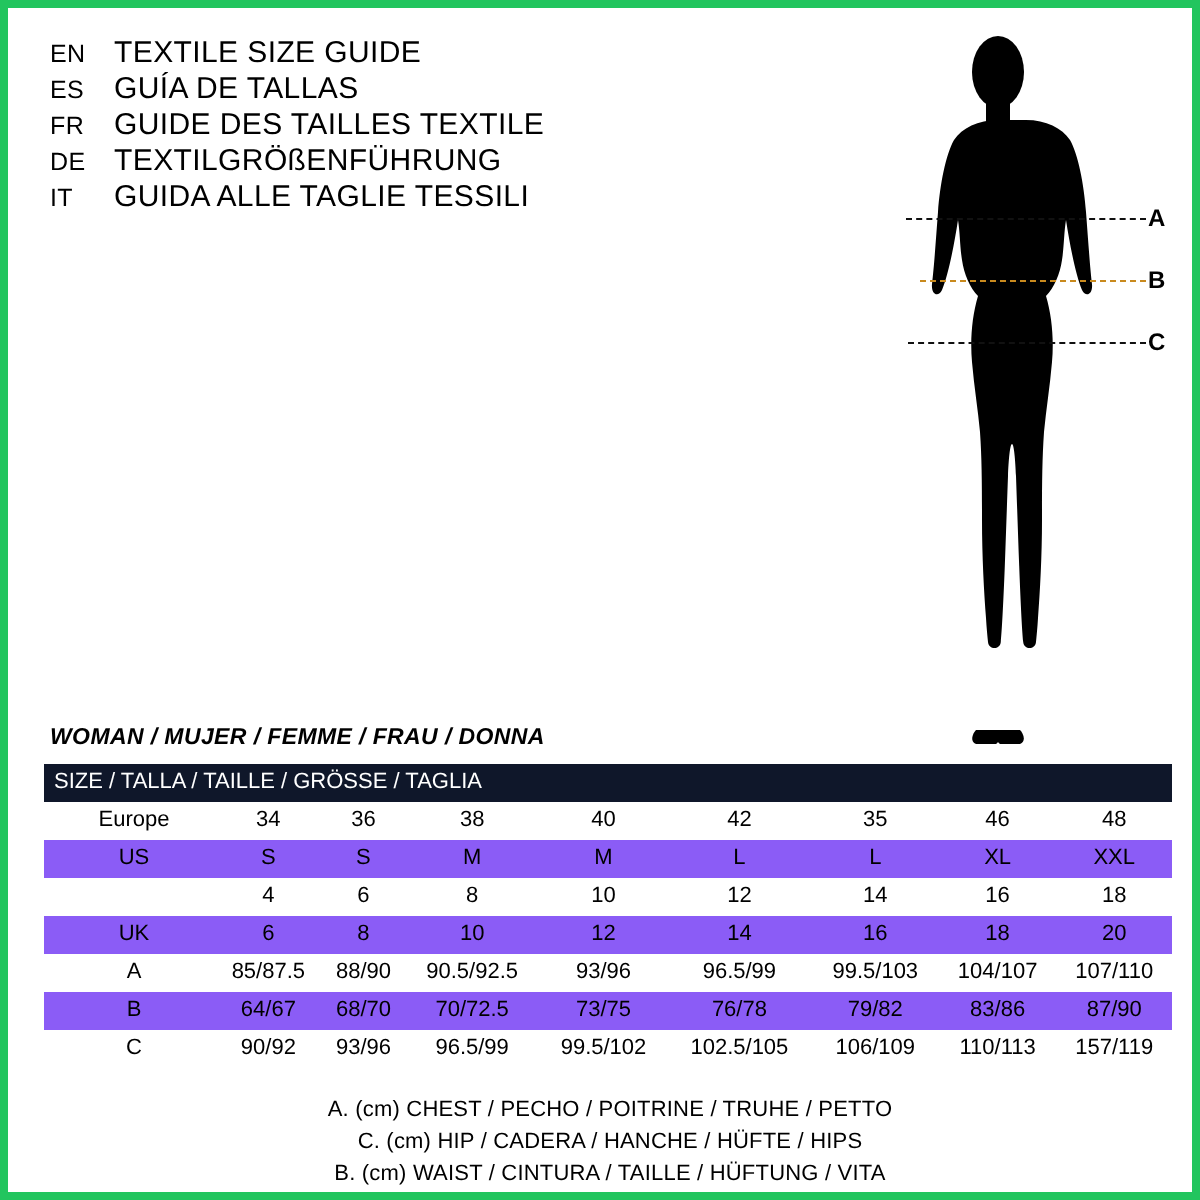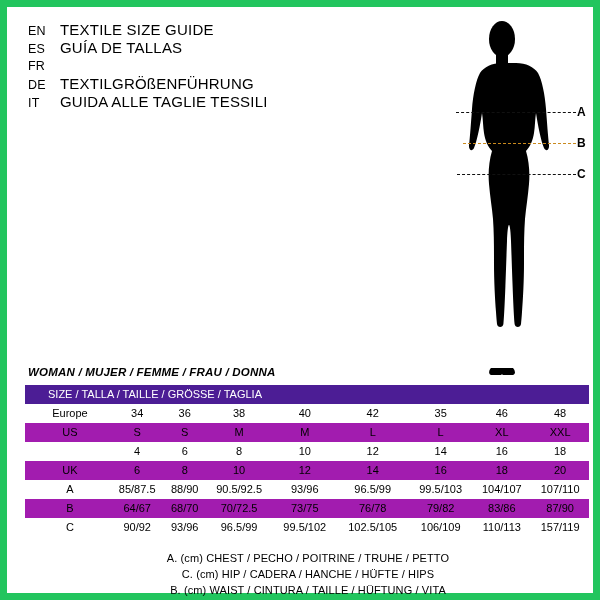--- a/index.html
+++ b/index.html
@@ -11,21 +11,21 @@
     height: 600px;
     background: #ffffff;
     font-family: "Liberation Sans", sans-serif;
     color: #000000;
     overflow: hidden;
   }
   #page {
     position: relative;
     width: 600px;
     height: 600px;
-    border: 7px solid #22c55e;
+    border: 4px solid #22c55e;
     box-sizing: border-box;
     background: #ffffff;
   }
 
   
   .lang-block {
     position: absolute;
     left: 21px;
     top: 14px;
     width: 400px;
@@ -102,29 +102,29 @@
     line-height: 19px;
     text-align: center;
     white-space: nowrap;
   }
   .size-table td.rowhead {
     text-align: center;
     padding-left: 5px;
     width: 80px;
   }
   .row-head-band td {
-    background: #4c1d95;
+    background: #0f172a;
     color: #ffffff;
     font-weight: 400;
     text-align: left;
-    padding-left: 23px;
+    padding-left: 5px;
     font-size: 11px;
   }
   .row-grey td {
-    background: #a21caf;
+    background: #8b5cf6;
   }
   .row-white td {
     background: #ffffff;
   }
 
   
   .legend {
     position: absolute;
     left: 21px;
     top: 543px;
@@ -147,20 +147,21 @@
     <div class="lang-row">
       <span class="lang-code">EN</span>
       <span class="lang-text">TEXTILE SIZE GUIDE</span>
     </div>
     <div class="lang-row">
       <span class="lang-code">ES</span>
       <span class="lang-text">GUÍA DE TALLAS</span>
     </div>
     <div class="lang-row">
       <span class="lang-code">FR</span>
+      <span class="lang-text">GUIDE DES TAILLES TEXTILE</span>
     </div>
     <div class="lang-row">
       <span class="lang-code">DE</span>
       <span class="lang-text">TEXTILGRÖßENFÜHRUNG</span>
     </div>
     <div class="lang-row">
       <span class="lang-code">IT</span>
       <span class="lang-text">GUIDA ALLE TAGLIE TESSILI</span>
     </div>
   </div>

